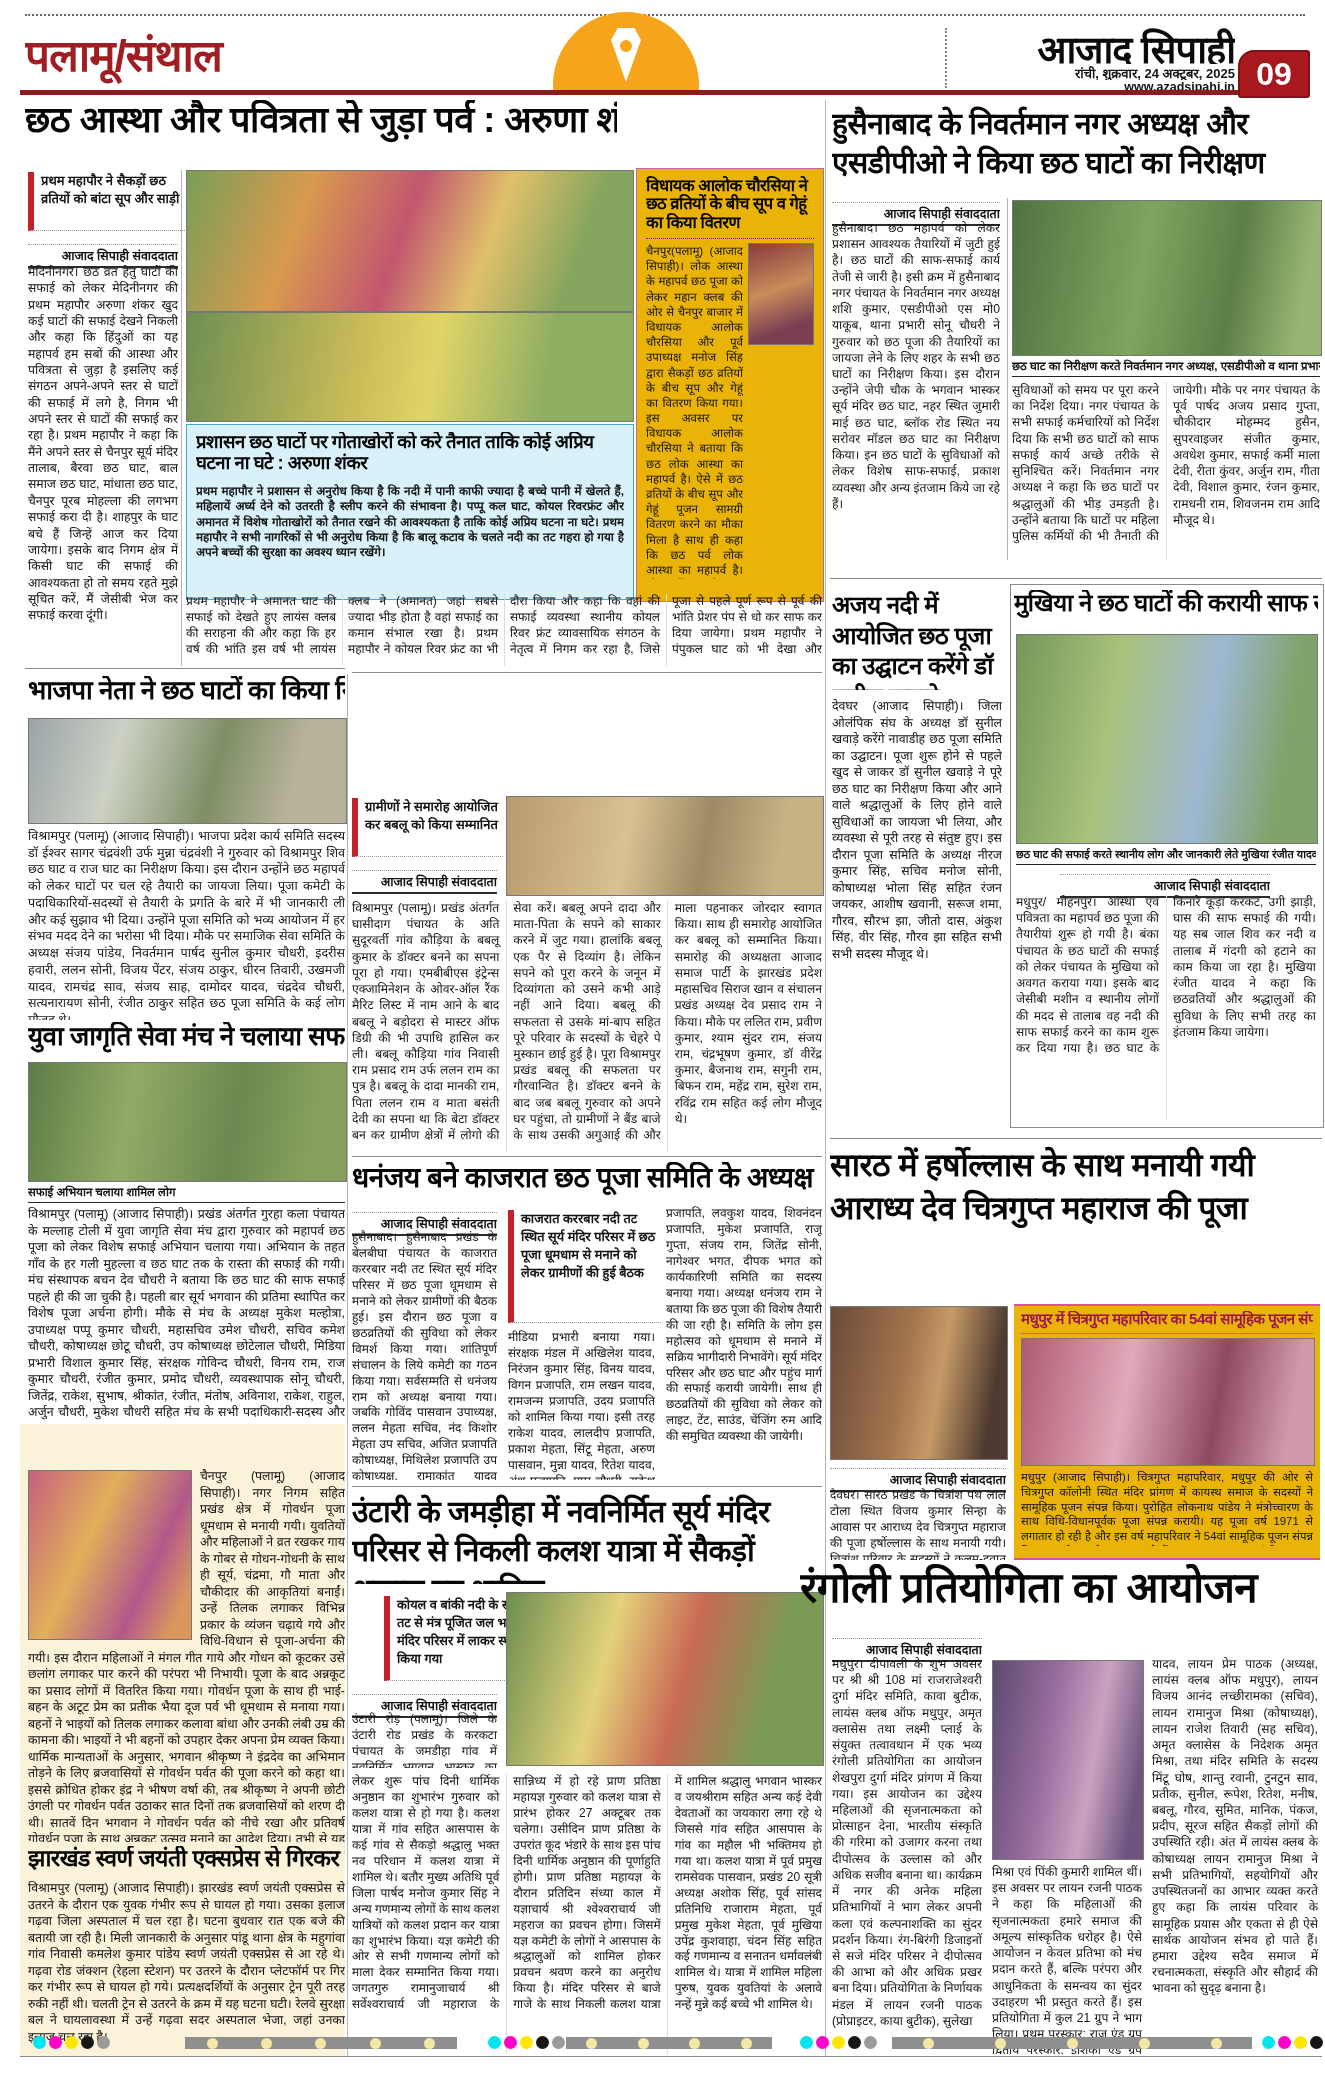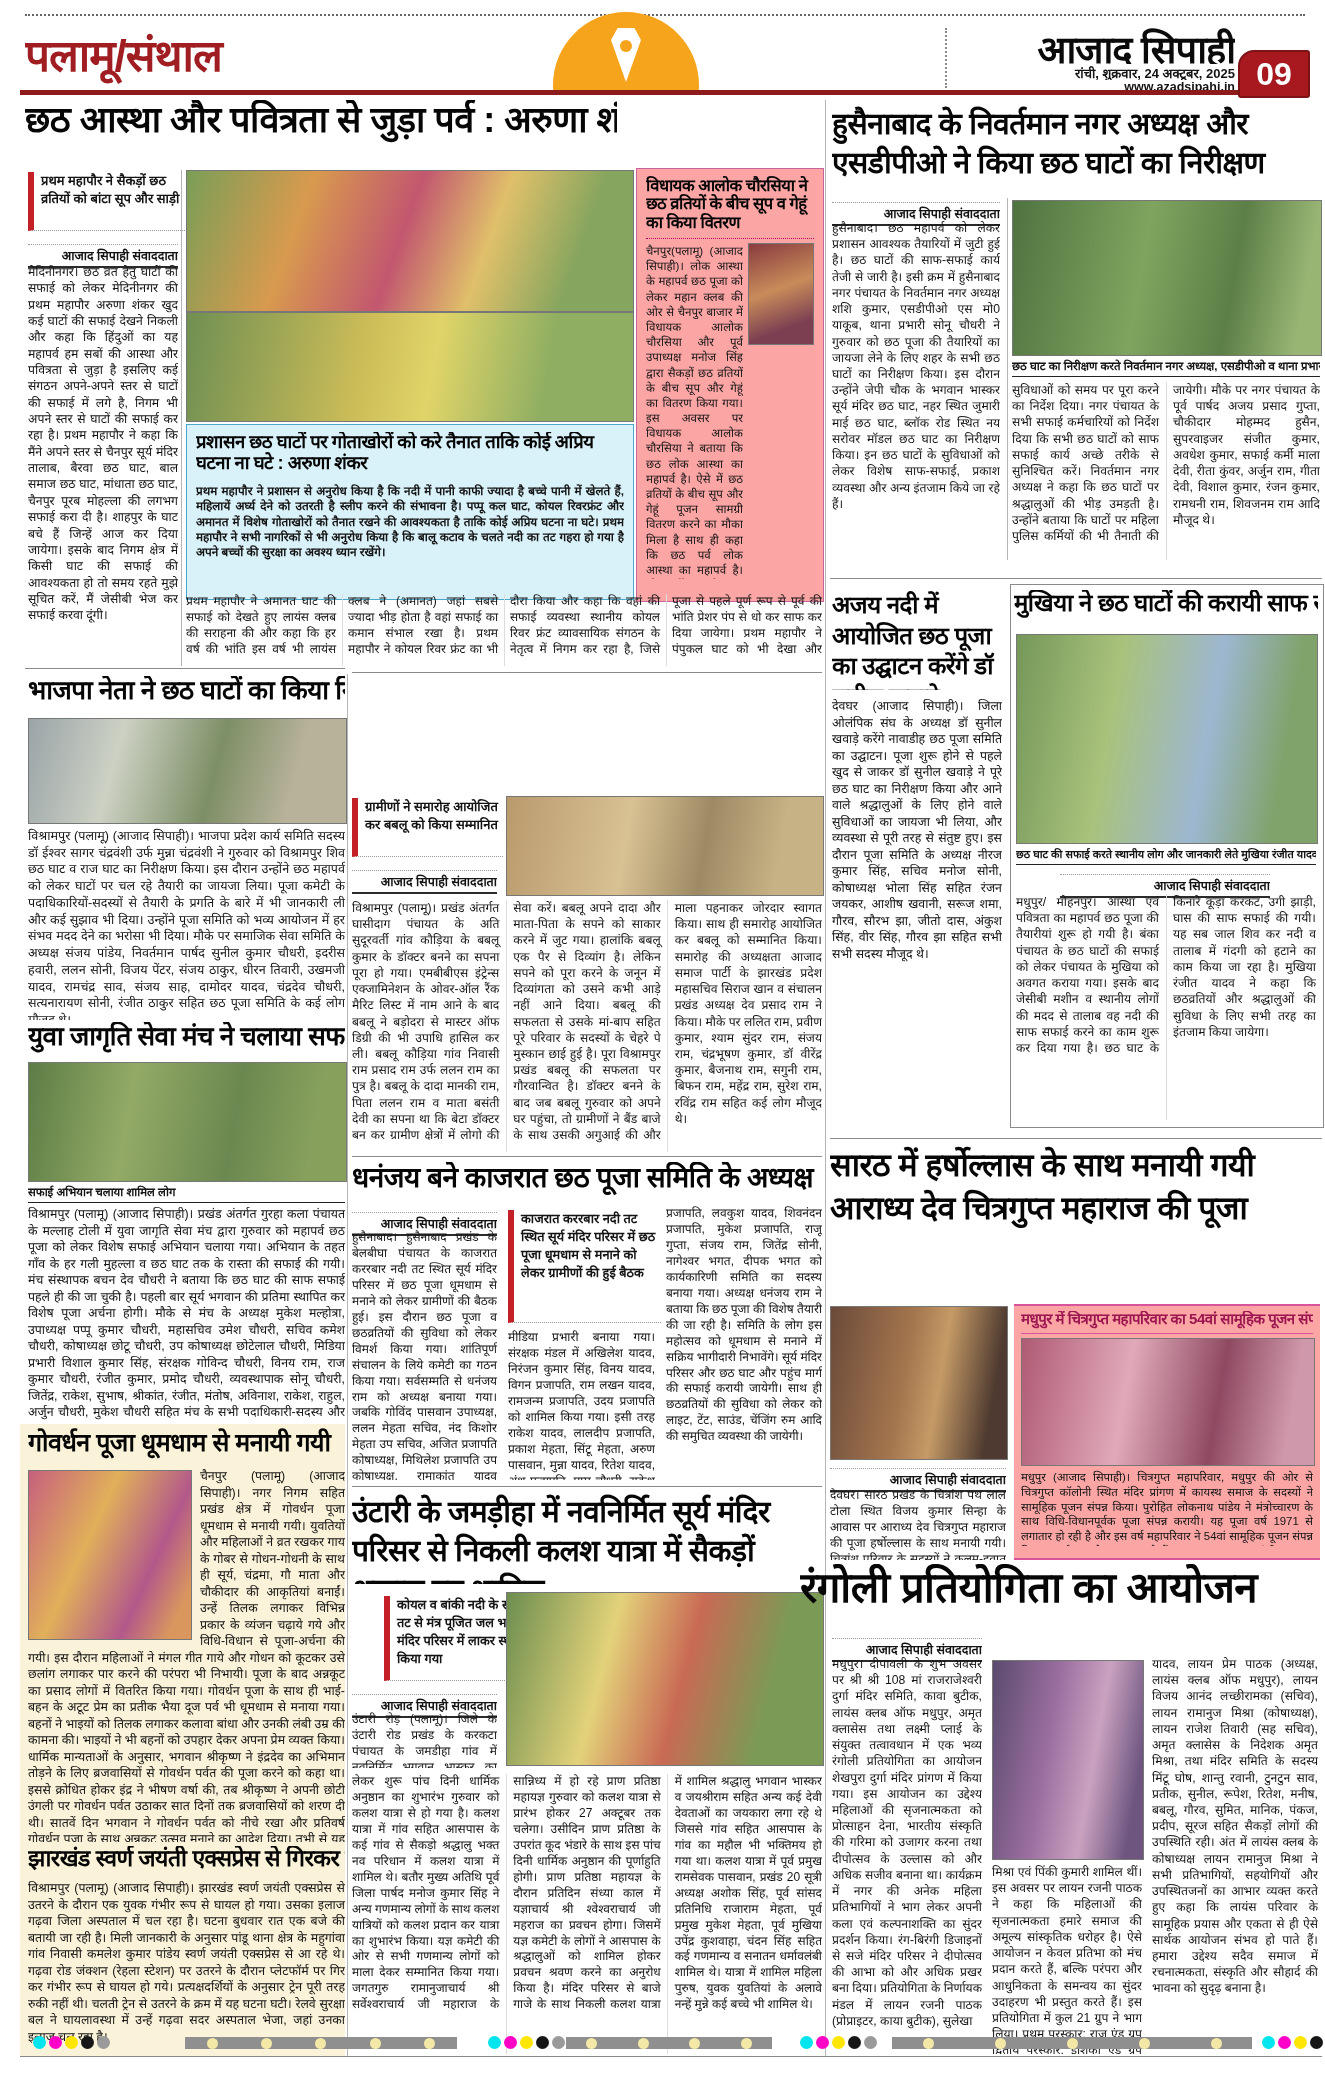--- a/index.html
+++ b/index.html
@@ -15,21 +15,21 @@
         font-size:13px;line-height:1.42;border-bottom:1px dotted #999;overflow:hidden;}
   .cap{position:absolute;font-weight:bold;font-size:11.5px;border-bottom:1.5px solid #222;
        overflow:hidden;white-space:nowrap;}
   .ph{position:absolute;border:1px solid #777;background-size:cover;}
   .vr{position:absolute;border-left:1px solid #b5b5b5;width:0;}
   .hr{position:absolute;border-top:1px solid #8a8a8a;height:0;}
   .cols2{column-count:2;column-gap:14px;column-rule:1px solid #dcdcdc;}
   .cols3{column-count:3;column-gap:14px;column-rule:1px solid #dcdcdc;}
   .cols4{column-count:4;column-gap:12px;column-rule:1px solid #dcdcdc;}
   .boxblue{position:absolute;background:#d9f1f8;border:1px solid #49a8c7;padding:7px 9px;overflow:hidden;}
-  .boxpink{position:absolute;background:#fca5a5;border:1px solid #c9639c;padding:7px 9px;overflow:hidden;}
+  .boxpink{position:absolute;background:#eab308;border:1px solid #c9639c;padding:7px 9px;overflow:hidden;}
   .regdots{position:absolute;display:flex;gap:3px;align-items:center;}
   .regdots span{width:13px;height:13px;border-radius:50%;display:inline-block;}
   .regbar{position:absolute;height:12px;background:#8f8f8f;display:flex;align-items:center;justify-content:space-around;}
   .regbar i{width:11px;height:11px;border-radius:50%;background:#f3e8a6;}
   
   .p-women{background:linear-gradient(110deg,#7a9e57,#d89a4e 26%,#c2576f 48%,#e0c06a 66%,#86a55e 85%);}
   .p-jcb{background:linear-gradient(100deg,#6f8f52,#cdbd58 40%,#e0d468 55%,#8fae62 80%);}
   .p-mla{background:linear-gradient(160deg,#8a3b3f,#c88c5a 45%,#7c3f52 80%);}
   .p-bjp{background:linear-gradient(105deg,#9aa4a8,#cdd1c4 28%,#7d8f66 58%,#b8b29a 82%);}
   .p-yuva{background:linear-gradient(100deg,#5d7d46,#93aa66 32%,#6b8850 64%,#87a05c 88%);}
@@ -105,21 +105,20 @@
   <div class="ph p-bjp" style="left:28px;top:718px;width:317px;height:104px;"></div>
   <div class="bd" style="left:28px;top:828px;width:317px;height:192px;font-size:12.6px;">विश्रामपुर (पलामू) (आजाद सिपाही)। भाजपा प्रदेश कार्य समिति सदस्य डॉ ईश्वर सागर चंद्रवंशी उर्फ मुन्ना चंद्रवंशी ने गुरुवार को विश्रामपुर शिव छठ घाट व राज घाट का निरीक्षण किया। इस दौरान उन्होंने छठ महापर्व को लेकर घाटों पर चल रहे तैयारी का जायजा लिया। पूजा कमेटी के पदाधिकारियों-सदस्यों से तैयारी के प्रगति के बारे में भी जानकारी ली और कई सुझाव भी दिया। उन्होंने पूजा समिति को भव्य आयोजन में हर संभव मदद देने का भरोसा भी दिया। मौके पर समाजिक सेवा समिति के अध्यक्ष संजय पांडेय, निवर्तमान पार्षद सुनील कुमार चौधरी, इदरीस हवारी, ललन सोनी, विजय पेंटर, संजय ठाकुर, धीरन तिवारी, उखमजी यादव, रामचंद्र साव, संजय साह, दामोदर यादव, चंद्रदेव चौधरी, सत्यनारायण सोनी, रंजीत ठाकुर सहित छठ पूजा समिति के कई लोग मौजूद थे।</div>
 
   <div class="abs hl c" style="left:28px;top:1022px;width:317px;height:38px;font-size:26px;white-space:nowrap;">युवा जागृति सेवा मंच ने चलाया सफाई अभियान</div>
   <div class="ph p-yuva" style="left:28px;top:1062px;width:317px;height:118px;"></div>
   <div class="cap" style="left:28px;top:1184px;width:317px;height:18px;">सफाई अभियान चलाया शामिल लोग</div>
   <div class="bd" style="left:28px;top:1206px;width:317px;height:214px;font-size:12.4px;">विश्रामपुर (पलामू) (आजाद सिपाही)। प्रखंड अंतर्गत गुरहा कला पंचायत के मल्लाह टोली में युवा जागृति सेवा मंच द्वारा गुरुवार को महापर्व छठ पूजा को लेकर विशेष सफाई अभियान चलाया गया। अभियान के तहत गाँव के हर गली मुहल्ला व छठ घाट तक के रास्ता की सफाई की गयी। मंच संस्थापक बचन देव चौधरी ने बताया कि छठ घाट की साफ सफाई पहले ही की जा चुकी है। पहली बार सूर्य भगवान की प्रतिमा स्थापित कर विशेष पूजा अर्चना होगी। मौके से मंच के अध्यक्ष मुकेश मल्होत्रा, उपाध्यक्ष पप्पू कुमार चौधरी, महासचिव उमेश चौधरी, सचिव कमेश चौधरी, कोषाध्यक्ष छोटू चौधरी, उप कोषाध्यक्ष छोटेलाल चौधरी, मिडिया प्रभारी विशाल कुमार सिंह, संरक्षक गोविन्द चौधरी, विनय राम, राज कुमार चौधरी, रंजीत कुमार, प्रमोद चौधरी, व्यवस्थापाक सोनू चौधरी, जितेंद्र, राकेश, सुभाष, श्रीकांत, रंजीत, मंतोष, अविनाश, राकेश, राहुल, अर्जुन चौधरी, मुकेश चौधरी सहित मंच के सभी पदाधिकारी-सदस्य और ग्रामीण मौजूद थे।</div>
 
   <div class="abs" style="left:20px;top:1424px;width:325px;height:632px;background:#fbf3d9;"></div>
 
-  <div class="abs hl c" style="left:28px;top:1428px;width:317px;height:36px;font-size:25px;white-space:nowrap;">गोवर्धन पूजा धूमधाम से मनायी गयी</div>
   <div class="bd" style="left:28px;top:1468px;width:317px;height:374px;font-size:12.4px;">
     <span class="ph p-gov" style="position:static;float:left;display:block;width:162px;height:168px;margin:2px 8px 4px 0;"></span>
     <span>चैनपुर (पलामू) (आजाद सिपाही)। नगर निगम सहित प्रखंड क्षेत्र में गोवर्धन पूजा धूमधाम से मनायी गयी। युवतियों और महिलाओं ने व्रत रखकर गाय के गोबर से गोधन-गोधनी के साथ ही सूर्य, चंद्रमा, गौ माता और चौकीदार की आकृतियां बनाईं। उन्हें तिलक लगाकर विभिन्न प्रकार के व्यंजन चढ़ाये गये और विधि-विधान से पूजा-अर्चना की गयी। इस दौरान महिलाओं ने मंगल गीत गाये और गोधन को कूटकर उसे छलांग लगाकर पार करने की परंपरा भी निभायी। पूजा के बाद अन्नकूट का प्रसाद लोगों में वितरित किया गया। गोवर्धन पूजा के साथ ही भाई-बहन के अटूट प्रेम का प्रतीक भैया दूज पर्व भी धूमधाम से मनाया गया। बहनों ने भाइयों को तिलक लगाकर कलावा बांधा और उनकी लंबी उम्र की कामना की। भाइयों ने भी बहनों को उपहार देकर अपना प्रेम व्यक्त किया। धार्मिक मान्यताओं के अनुसार, भगवान श्रीकृष्ण ने इंद्रदेव का अभिमान तोड़ने के लिए ब्रजवासियों से गोवर्धन पर्वत की पूजा करने को कहा था। इससे क्रोधित होकर इंद्र ने भीषण वर्षा की, तब श्रीकृष्ण ने अपनी छोटी उंगली पर गोवर्धन पर्वत उठाकर सात दिनों तक ब्रजवासियों को शरण दी थी। सातवें दिन भगवान ने गोवर्धन पर्वत को नीचे रखा और प्रतिवर्ष गोवर्धन पूजा के साथ अन्नकूट उत्सव मनाने का आदेश दिया। तभी से यह उत्सव अन्नकूट के नाम से मनाया जाने लगा।</span>
   </div>
 
   <div class="abs hl c" style="left:28px;top:1846px;width:317px;height:32px;font-size:23px;white-space:nowrap;">झारखंड स्वर्ण जयंती एक्सप्रेस से गिरकर युवक घायल</div>
   <div class="bd" style="left:28px;top:1880px;width:317px;height:172px;font-size:12.4px;">विश्रामपुर (पलामू) (आजाद सिपाही)। झारखंड स्वर्ण जयंती एक्सप्रेस से उतरने के दौरान एक युवक गंभीर रूप से घायल हो गया। उसका इलाज गढ़वा जिला अस्पताल में चल रहा है। घटना बुधवार रात एक बजे की बतायी जा रही है। मिली जानकारी के अनुसार पांडू थाना क्षेत्र के महुगांवा गांव निवासी कमलेश कुमार पांडेय स्वर्ण जयंती एक्सप्रेस से आ रहे थे। गढ़वा रोड जंक्शन (रेहला स्टेशन) पर उतरने के दौरान प्लेटफॉर्म पर गिर कर गंभीर रूप से घायल हो गये। प्रत्यक्षदर्शियों के अनुसार ट्रेन पूरी तरह रुकी नहीं थी। चलती ट्रेन से उतरने के क्रम में यह घटना घटी। रेलवे सुरक्षा बल ने घायलावस्था में उन्हें गढ़वा सदर अस्पताल भेजा, जहां उनका इलाज चल रहा है।</div>
 
   <div class="lead" style="left:352px;top:798px;width:138px;height:58px;font-size:13px;">ग्रामीणों ने समारोह आयोजित कर बबलू को किया सम्मानित</div>
   <div class="byl" style="left:352px;top:864px;width:145px;">आजाद सिपाही संवाददाता</div>

